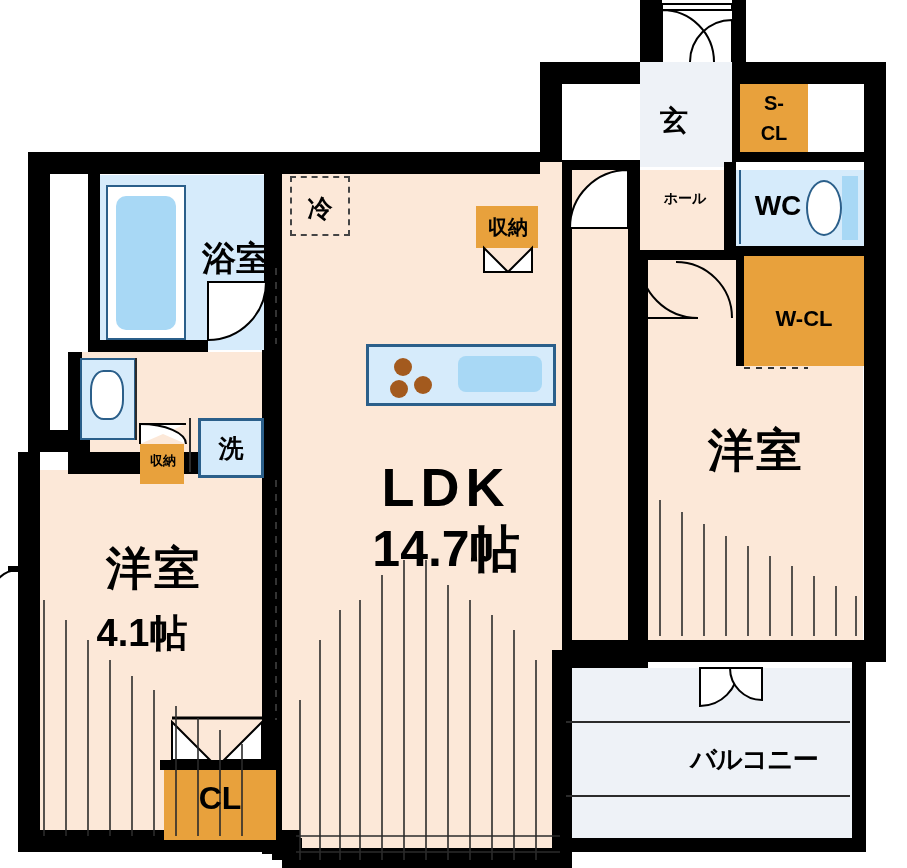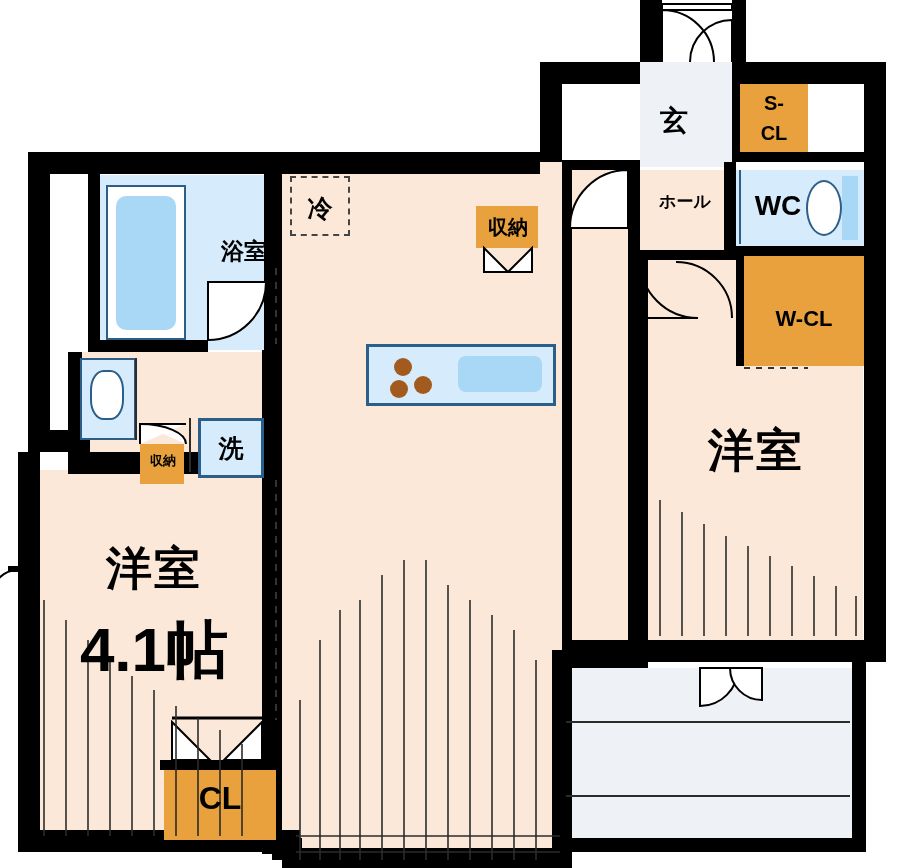--- a/index.html
+++ b/index.html
@@ -223,34 +223,37 @@
     <g stroke="#2b2b2b" stroke-width="2" fill="none">
       <path d="M136,358 L136,440"></path>
       <path d="M190,418 L190,472"></path>
     </g>
 
     <g stroke="#2b5f8a" stroke-width="2" fill="none">
       <path d="M740,170 L740,244"></path>
     </g>
   </svg>
 
-  <div class="lbl" style="left:208px;top:236px;width:72px;font-size:23px;font-family:Liberation Serif, serif;">浴室</div>
+  <div class="lbl" style="left:200px;top:236px;width:72px;font-size:34px;font-family:Liberation Serif, serif;">浴室</div>
   <div class="lbl" style="left:206px;top:432px;width:50px;font-size:25px;color:#000;">洗</div>
   <div class="lbl" style="left:142px;top:452px;width:42px;font-size:13px;color:#000;">収納</div>
   <div class="lbl" style="left:480px;top:214px;width:56px;font-size:20px;color:#000;">収納</div>
   <div class="lbl" style="left:296px;top:192px;width:48px;font-size:25px;">冷</div>
   <div class="lbl" style="left:654px;top:102px;width:40px;font-size:28px;">玄</div>
-  <div class="lbl" style="left:646px;top:190px;width:78px;font-size:17px;text-align:center;">ホール</div>
+  <div class="lbl" style="left:646px;top:190px;width:78px;font-size:14px;text-align:center;">ホール</div>
   <div class="lbl" style="left:744px;top:88px;width:60px;font-size:20px;line-height:30px;color:#000;">
     <span>S-</span><br>
     <span>CL</span>
   </div>
   <div class="lbl" style="left:748px;top:190px;width:60px;font-size:28px;">WC</div>
   <div class="lbl" style="left:752px;top:306px;width:104px;font-size:22px;">W-CL</div>
   <div class="lbl" style="left:168px;top:780px;width:104px;font-size:32px;">CL</div>
-
+  <div class="lbl" style="left:644px;top:742px;width:220px;font-size:26px;letter-spacing:-1px;">バルコニー</div>
+
+  <div class="lbl" style="left:346px;top:456px;width:200px;font-size:54px;letter-spacing:6px;">LDK</div>
+  <div class="lbl" style="left:340px;top:516px;width:212px;font-size:50px;">14.7帖</div>
 
   <div class="lbl" style="left:64px;top:538px;width:180px;font-size:46px;letter-spacing:2px;">洋室</div>
-  <div class="lbl" style="left:56px;top:608px;width:196px;font-size:62px;">4.1帖</div>
+  <div class="lbl" style="left:44px;top:608px;width:196px;font-size:38px;">4.1帖</div>
 
   <div class="lbl" style="left:666px;top:420px;width:180px;font-size:46px;letter-spacing:2px;">洋室</div>
 
 </div>
 
 </body></html>

